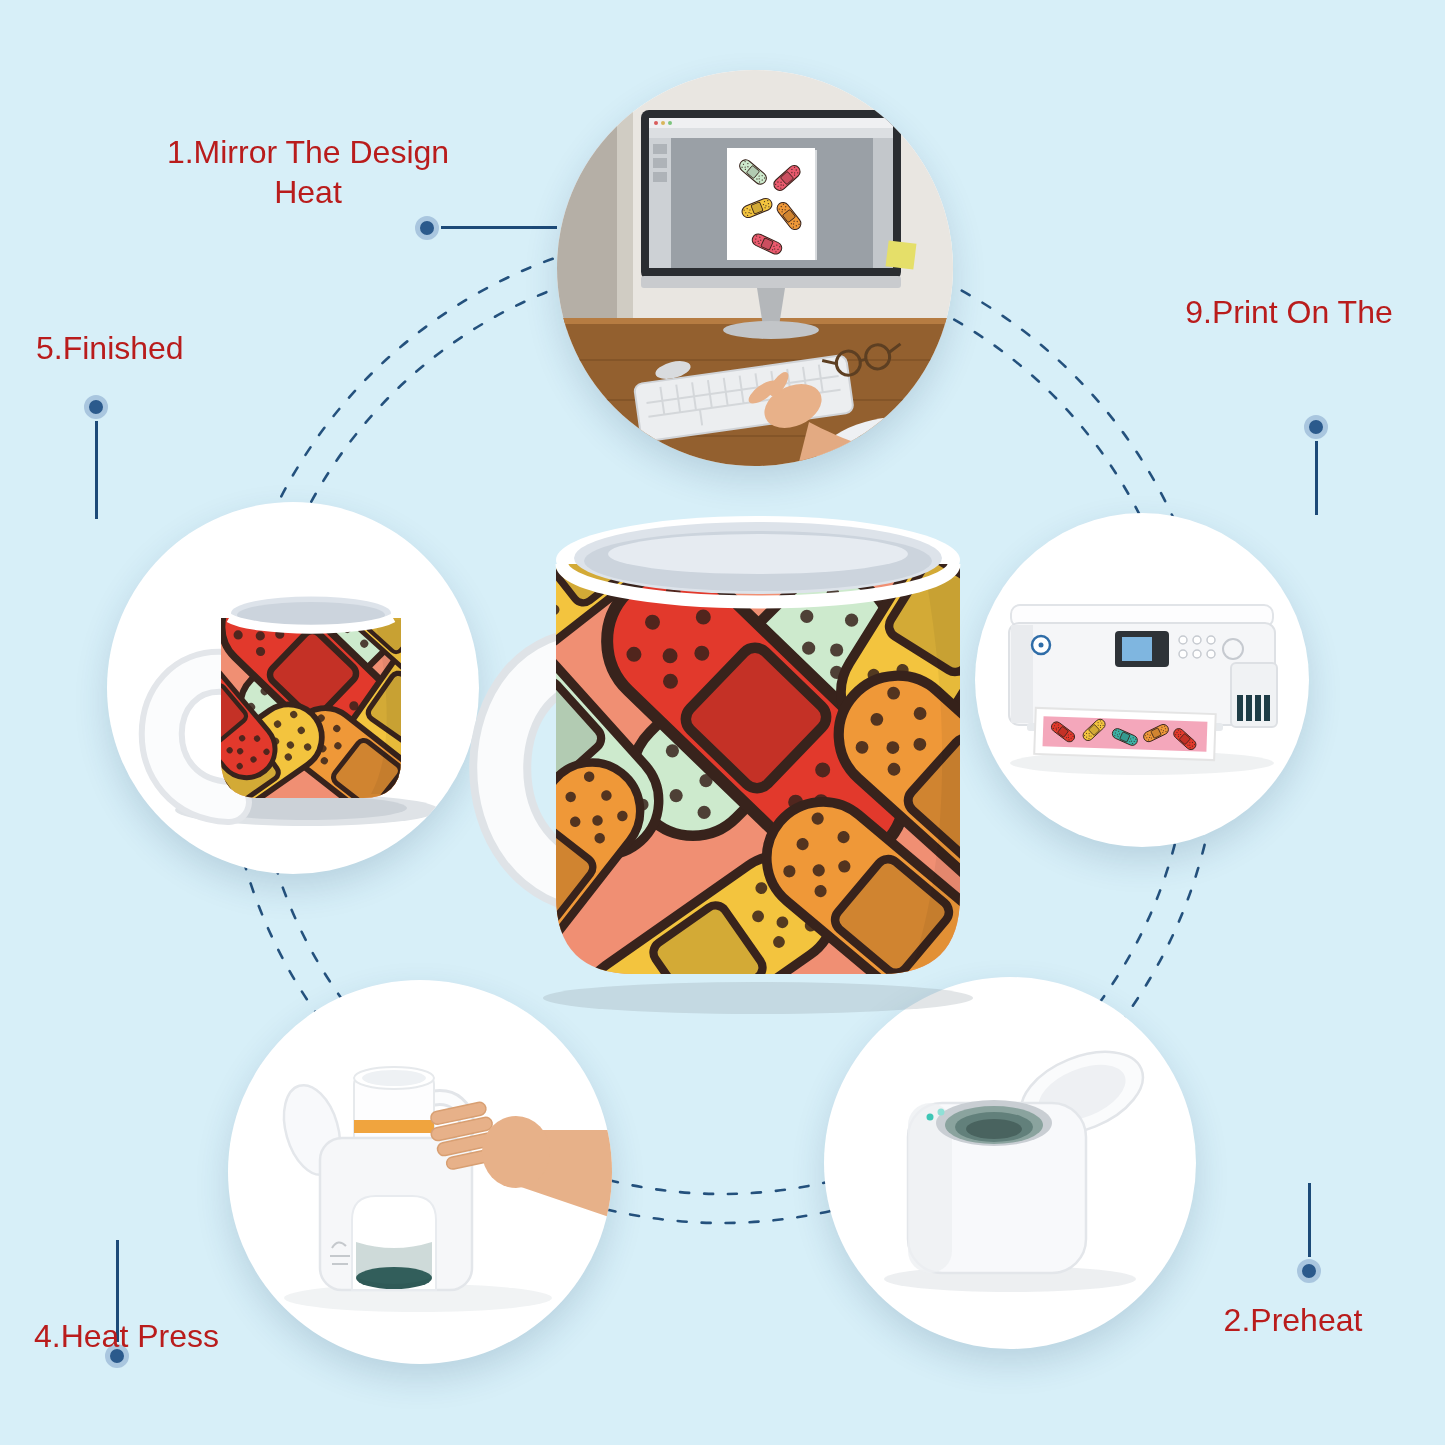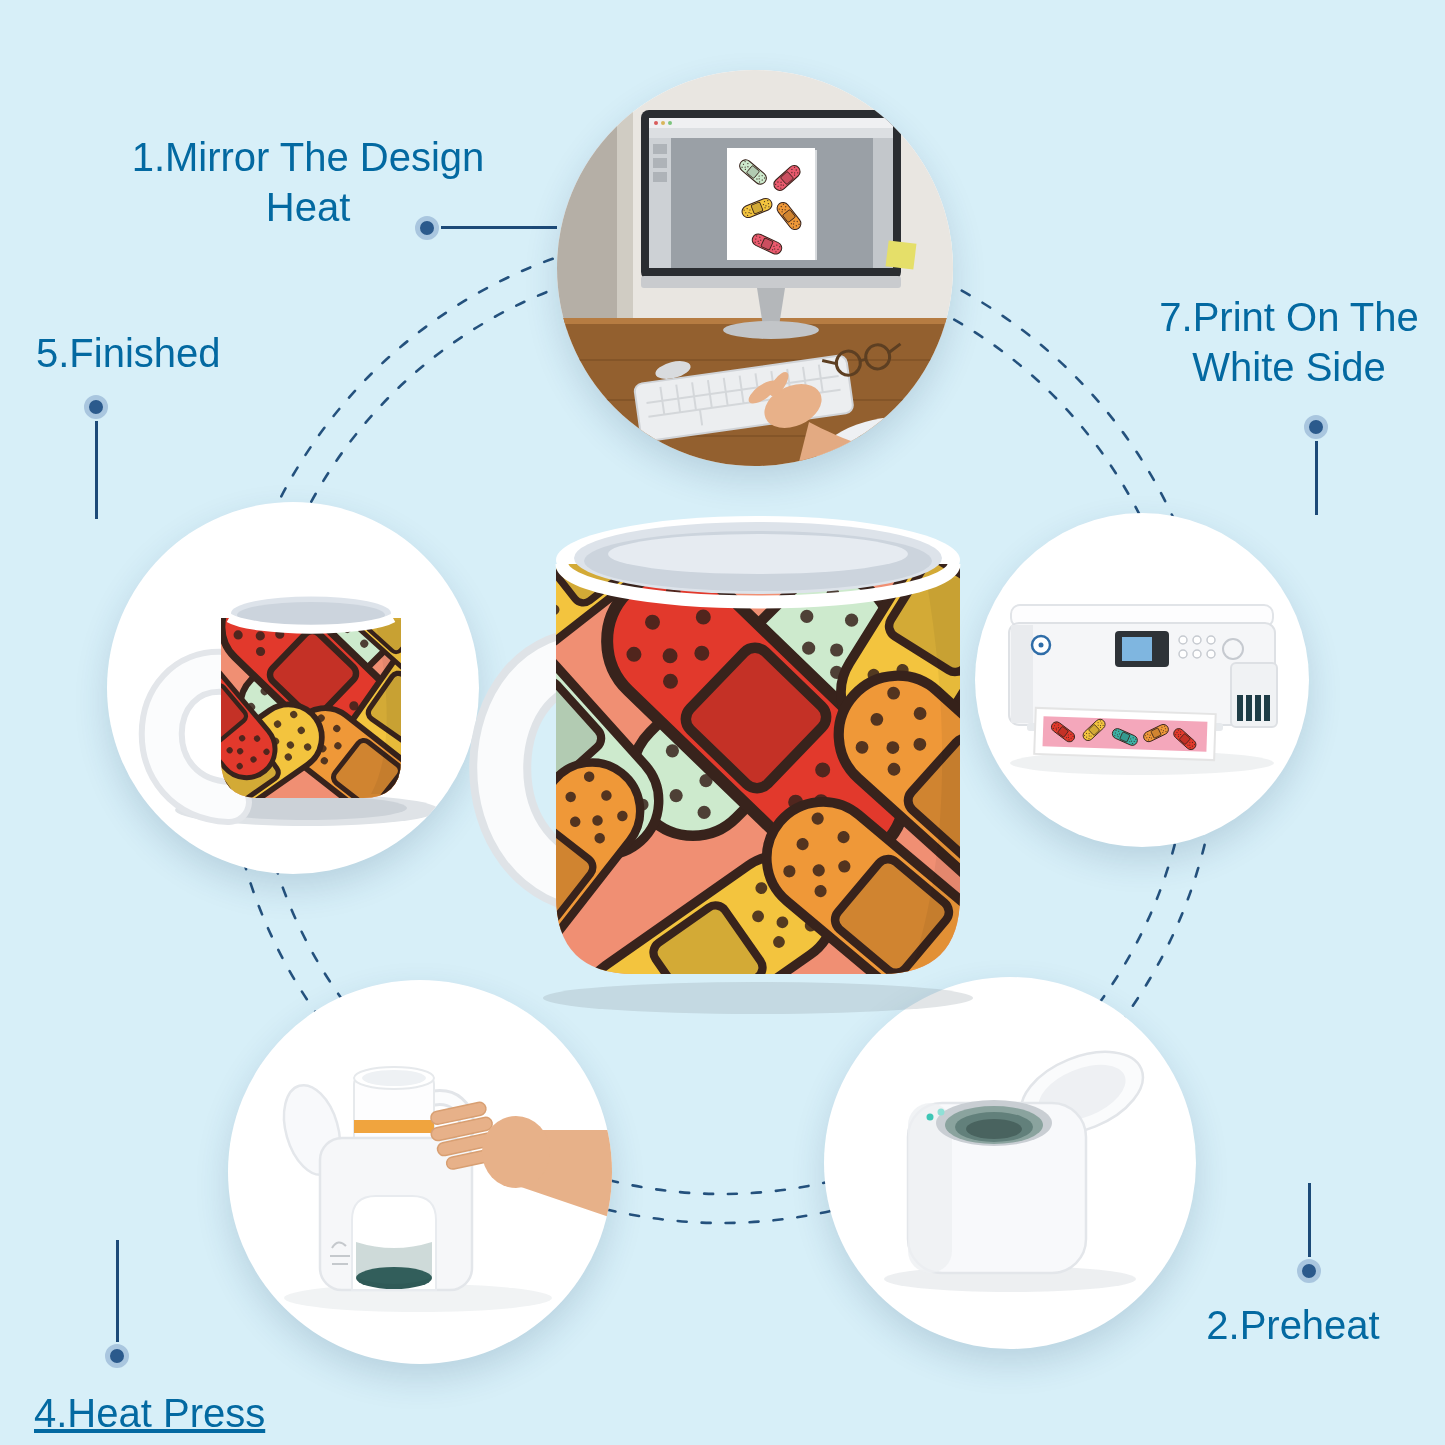--- a/index.html
+++ b/index.html
@@ -13,21 +13,21 @@
   .dot{
     position:absolute; width:14px; height:14px; border-radius:50%;
     background:#2b5a8c; border:5px solid #a9c6df; z-index:2; box-sizing:content-box;
   }
   .photo-circle{
     position:absolute; border-radius:50%; background:#ffffff; overflow:hidden;
     box-shadow:0 14px 34px rgba(23,62,99,.16); z-index:3;
   }
   .photo-circle svg{display:block; width:100%; height:100%;}
   .step-label{
-    position:absolute; color:#0369a1; font-size:40px; line-height:1.26;
+    position:absolute; color:#b91c1c; font-size:32px; line-height:1.26;
     font-weight:400; z-index:4; white-space:nowrap;
   }
   .center{text-align:center;}
   .center-mug{position:absolute; z-index:3;}
 </style>
 </head>
 <body>
 
 <div class="page">
 
@@ -72,27 +72,26 @@
   <div class="dot" style="left:1304px; top:415px;"></div>
   <div class="dot" style="left:1297px; top:1259px;"></div>
   <div class="dot" style="left:105px; top:1344px;"></div>
   <div class="dot" style="left:84px; top:395px;"></div>
 
   <div class="step-label center" style="left:104px; top:132px; width:408px;">
     <div>1.Mirror The Design</div>
     <div>Heat</div>
   </div>
   <div class="step-label center" style="left:1156px; top:292px; width:266px;">
-    <div>7.Print On The</div>
-    <div>White Side</div>
+    <div>9.Print On The</div>
   </div>
   <div class="step-label center" style="left:1160px; top:1300px; width:266px;">
     <div>2.Preheat</div>
   </div>
-  <div class="step-label" style="left:34px; top:1388px;text-decoration:underline;">4.Heat Press</div>
+  <div class="step-label" style="left:34px; top:1316px;">4.Heat Press</div>
   <div class="step-label" style="left:36px; top:328px;">5.Finished</div>
 
   <div class="photo-circle" style="left:557px; top:70px; width:396px; height:396px;">
     <svg viewBox="0 0 396 396">
       <rect width="396" height="260" fill="#e9e6e1"></rect>
       <rect width="60" height="260" fill="#8a8276" opacity="0.55"></rect>
       <rect x="60" width="16" height="260" fill="#b8b1a6" opacity="0.5"></rect>
       <rect y="248" width="396" height="148" fill="#93602f"></rect>
       <rect y="248" width="396" height="6" fill="#b67c42"></rect>
       <path d="M0 290 H396 M0 330 H396 M0 366 H396" stroke="#764a22" stroke-width="2" opacity="0.5" fill="none"></path>

